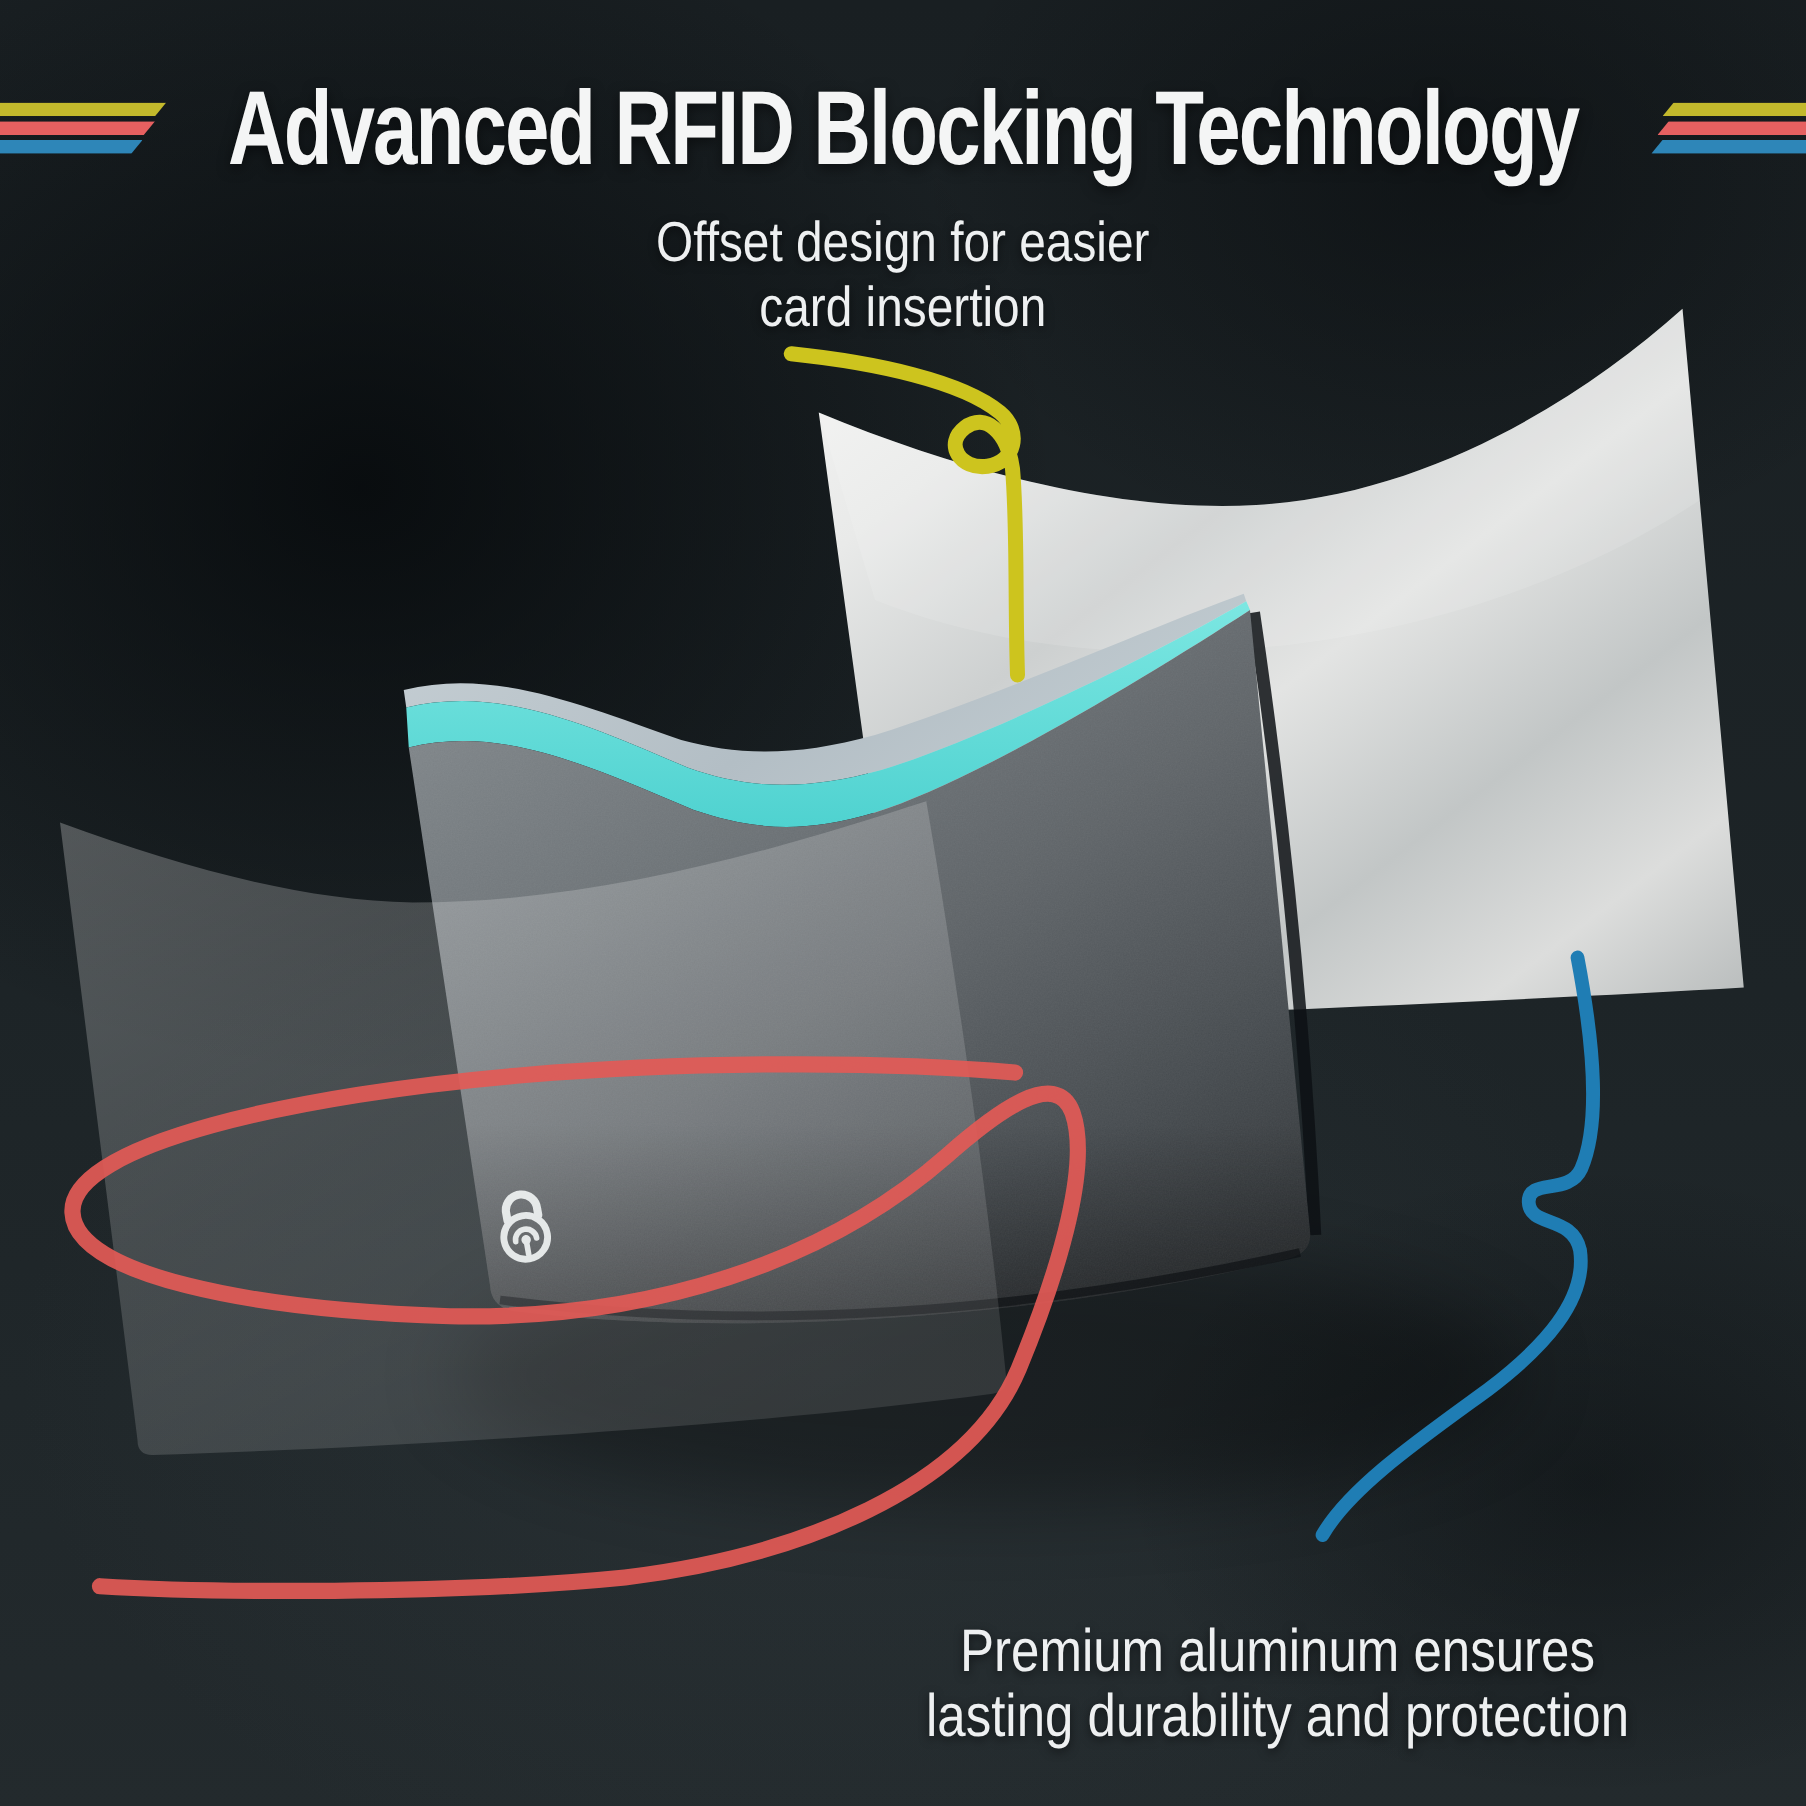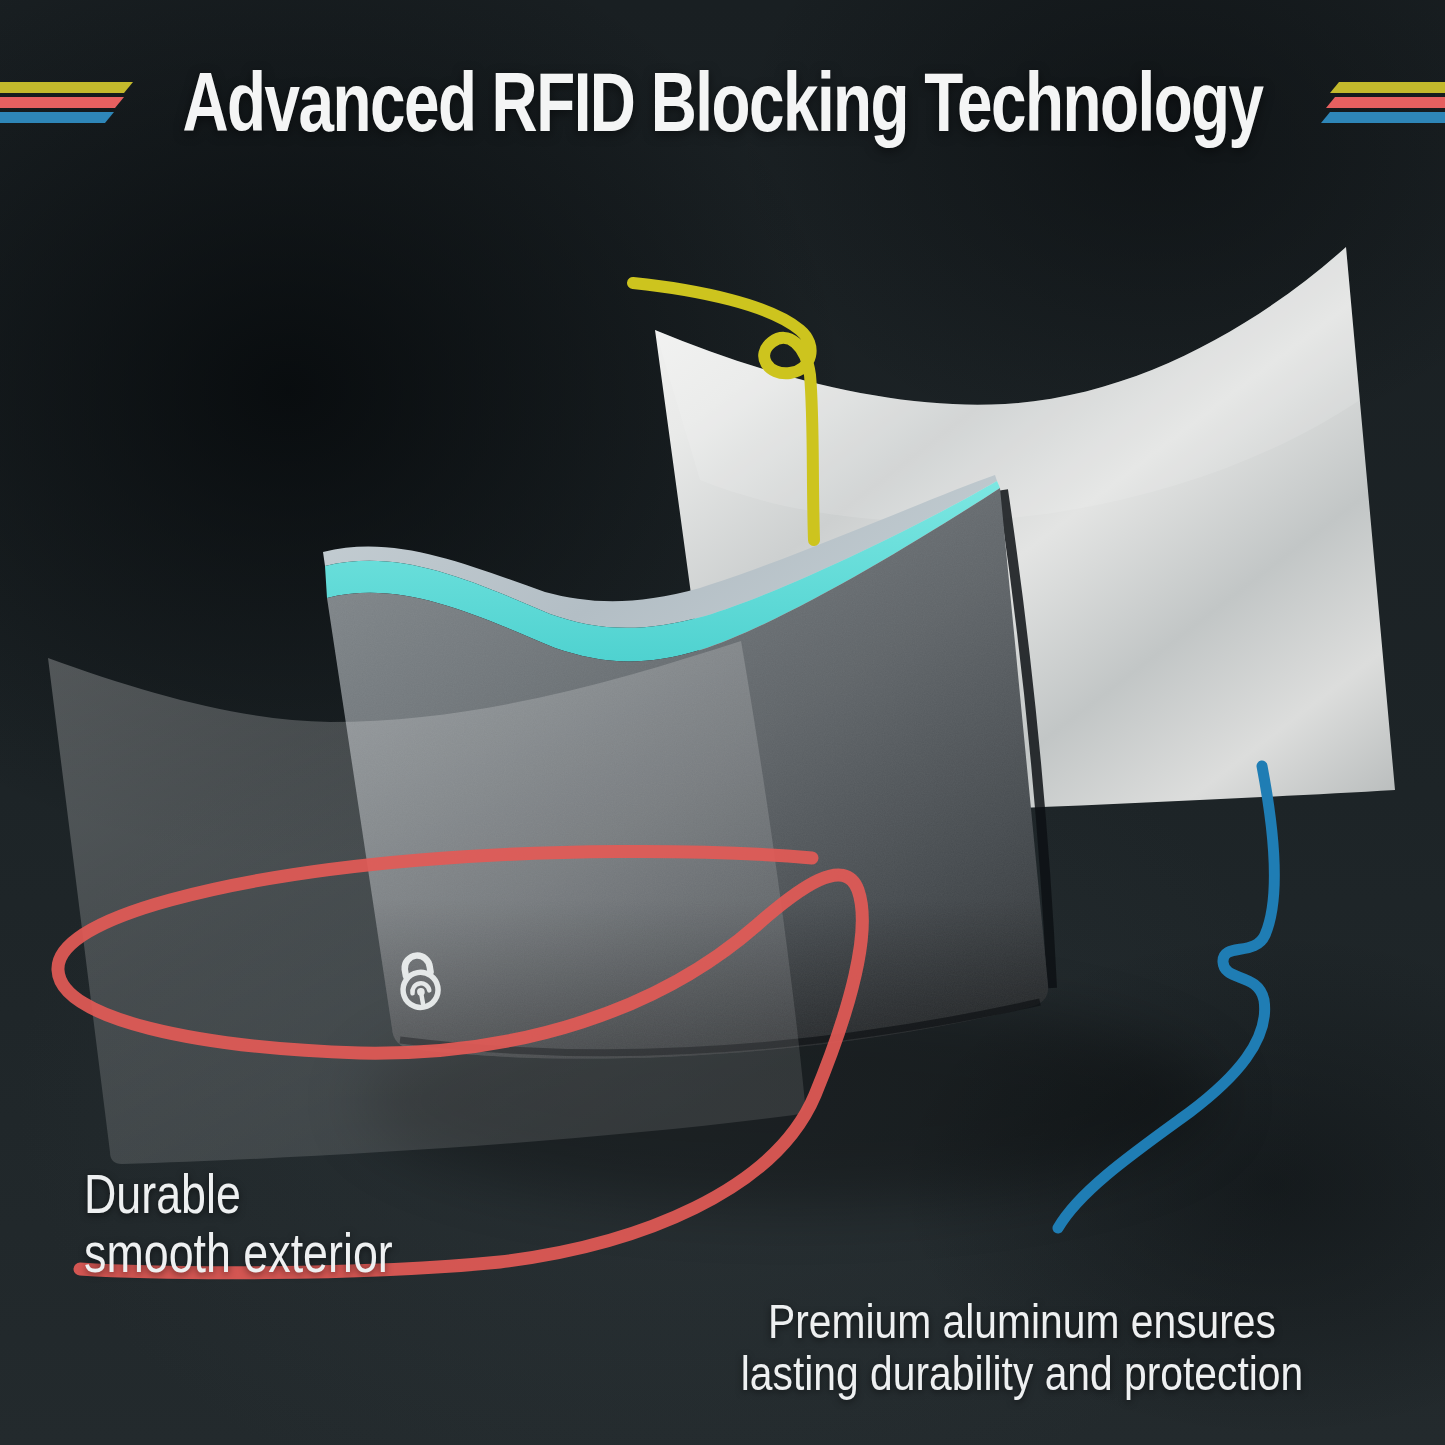--- a/index.html
+++ b/index.html
@@ -201,27 +201,27 @@
       <div class="stripe s3"></div>
     </div>
     <div class="title">Advanced RFID Blocking Technology</div>
     <div class="stripes right">
       <div class="stripe s1"></div>
       <div class="stripe s2"></div>
       <div class="stripe s3"></div>
     </div>
   </div>
 
-
-  <div class="label durable-label">
+  <div class="label offset-label">
     <span class="cond">
-      <div>Durable</div>
-      <div>smooth exterior</div>
+      <div>Offset design for easier</div>
+      <div>card insertion</div>
     </span>
   </div>
+
 
   <div class="label premium-label">
     <span class="cond">
       <div>Premium aluminum ensures</div>
       <div>lasting durability and protection</div>
     </span>
   </div>
 
 </div>
 

